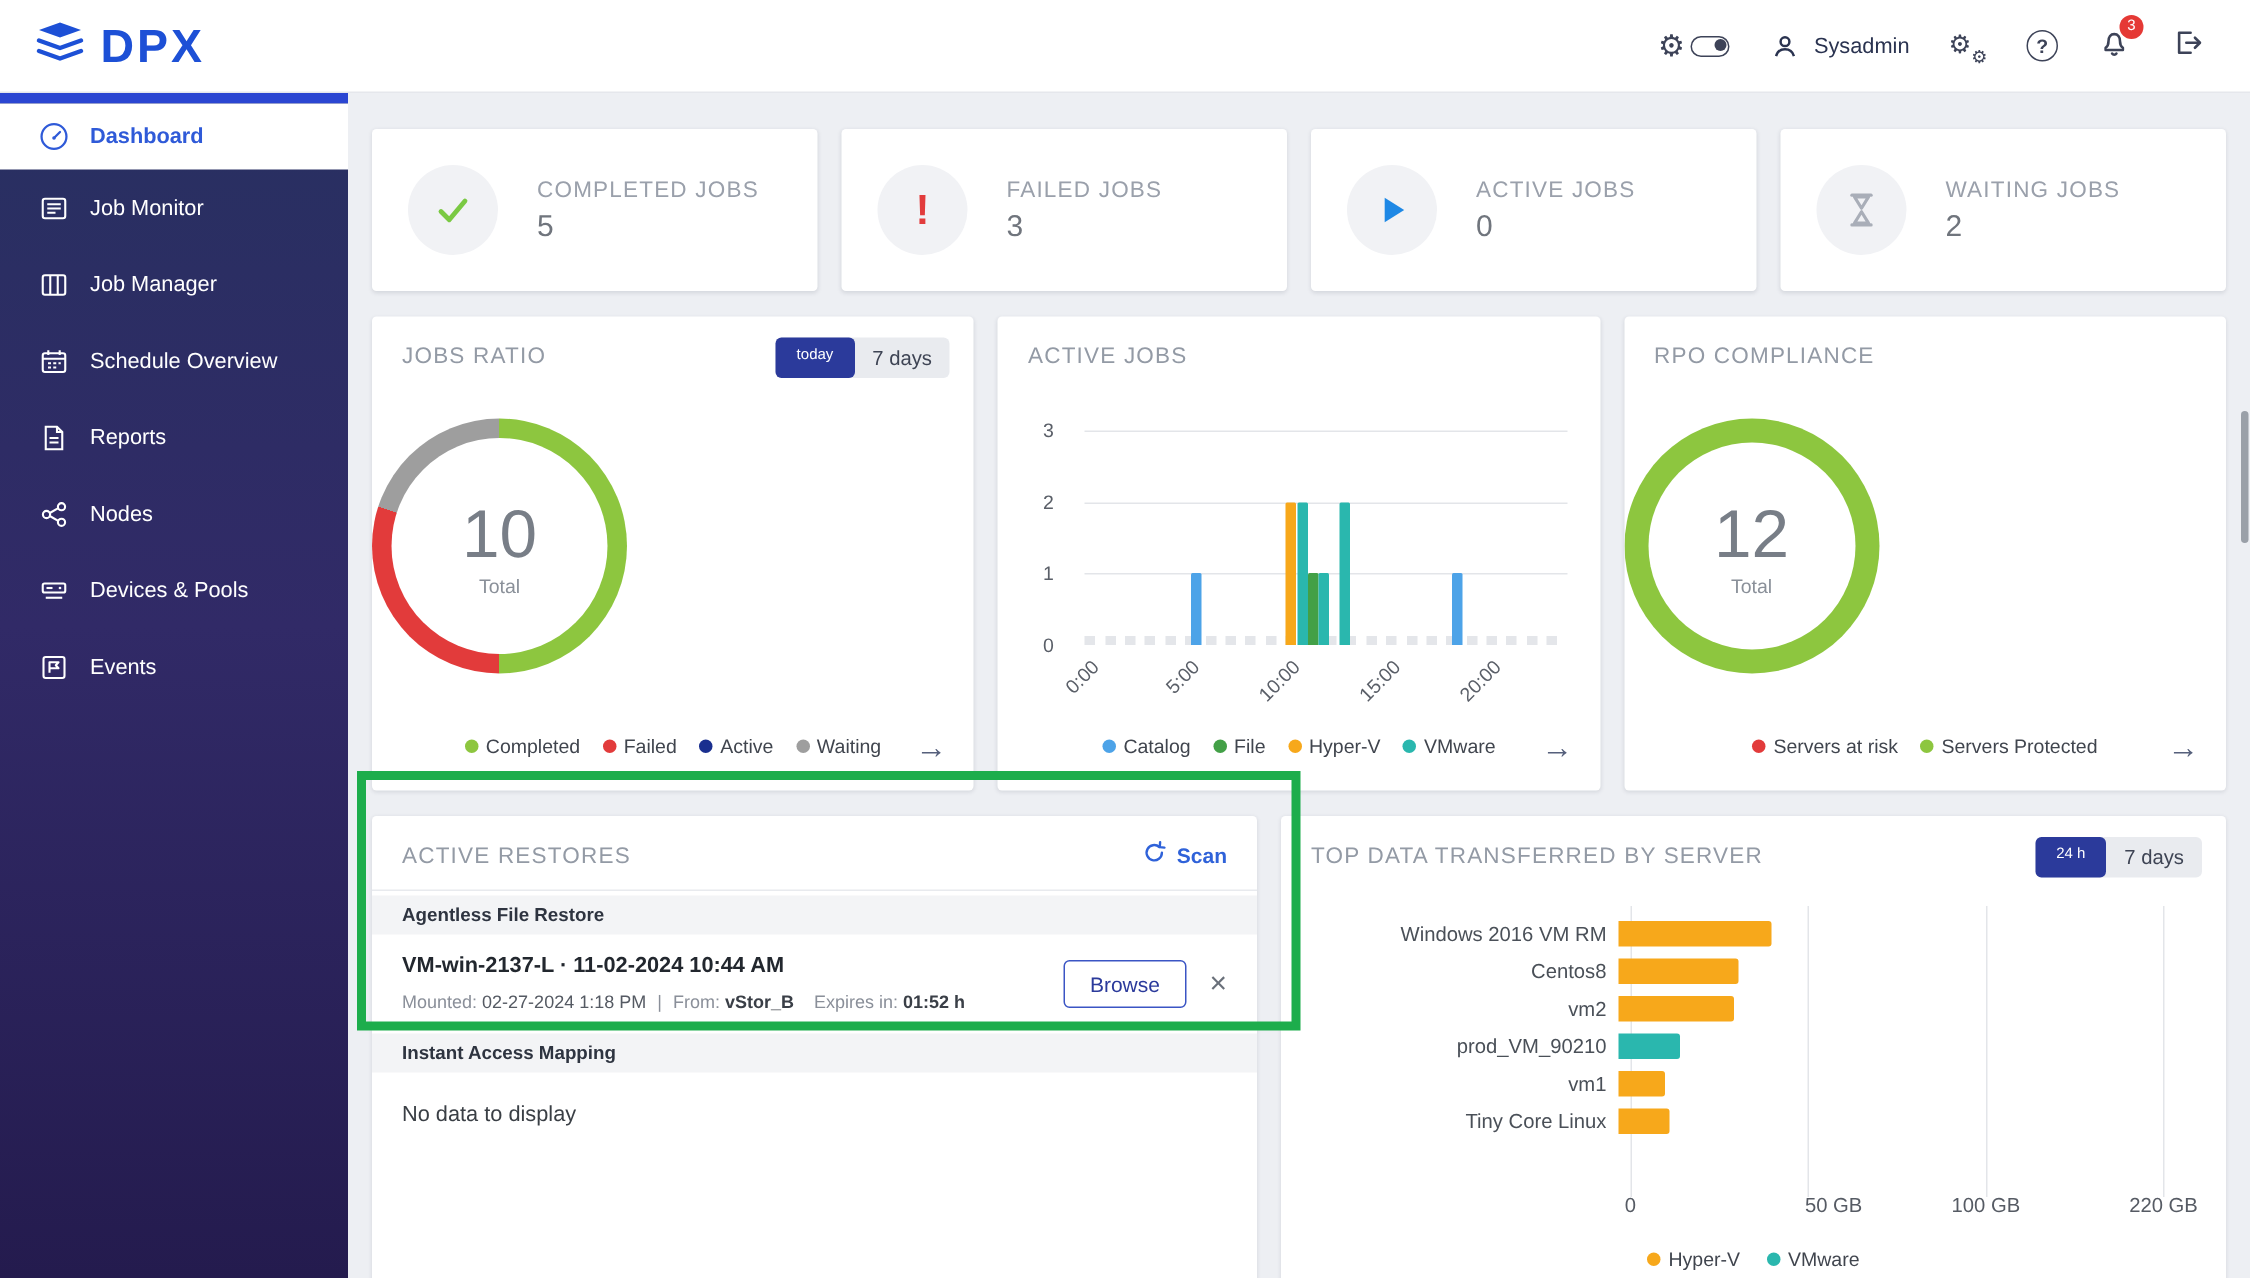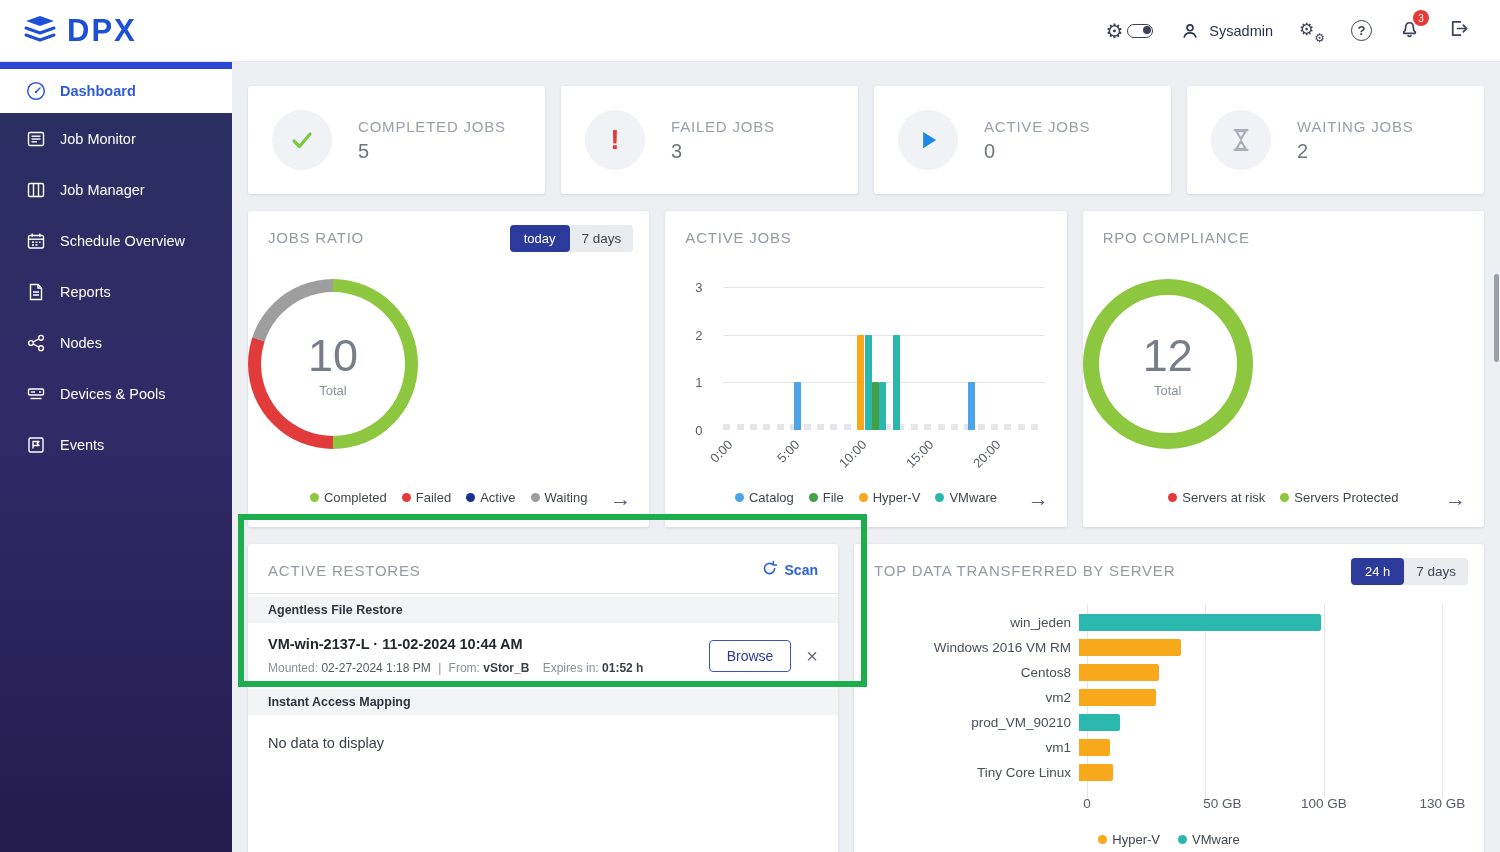--- a/index.html
+++ b/index.html
@@ -41,21 +41,21 @@
   .stat-card { flex:1; height:108px; display:flex; align-items:center; padding:0 24px; gap:26px; }
   .stat-icon { width:60px; height:60px; border-radius:50%; background:#f1f2f5; display:flex; align-items:center; justify-content:center; flex:0 0 60px; }
   .stat-label { font-size:15px; letter-spacing:.8px; color:#9aa0ab; }
   .stat-value { font-size:20px; color:#70757d; margin-top:5px; }
   .fail-mark { font-size:28px; font-weight:bold; color:#e23c3c; }
 
   
   .chart-card { flex:1; height:316px; position:relative; padding:18px 20px; overflow:hidden; }
   .card-title { font-size:15px; letter-spacing:.8px; color:#939aa5; }
   .toggle { position:absolute; top:14px; right:16px; display:flex; background:#e9ebef; border-radius:4px; }
-  .toggle-on { background:#2b3a9b; color:#fff; padding:6px 14px; font-size:13px; border-radius:4px; cursor:pointer; }
+  .toggle-on { background:#2b3a9b; color:#fff; padding:6px 14px; font-size:10px; border-radius:4px; cursor:pointer; }
   .toggle-off { padding:6px 12px; color:#3e4454; font-size:13.5px; cursor:pointer; }
 
   .donut-wrap { position:absolute; top:68px; left:0; right:4px; display:flex; justify-content:flex-start; }
   .donut { width:170px; height:170px; border-radius:50%; position:relative; }
   .donut-hole { position:absolute; inset:13px; background:#fff; border-radius:50%; display:flex; flex-direction:column; align-items:center; justify-content:center; }
   .donut.thick .donut-hole { inset:16px; }
   .donut-value { font-size:45px; color:#787e87; }
   .donut-label { font-size:13px; color:#8a9099; margin-top:1px; }
 
   .legend-row { position:absolute; left:20px; right:20px; bottom:22px; display:flex; align-items:center; justify-content:center; gap:15px; }
@@ -484,26 +484,20 @@
       </div>
       <div class="td-chart">
         <div class="td-grid">
             <div class="td-vline" style="left: 0%;"></div>
             <div class="td-vline" style="left: 31.25%;"></div>
             <div class="td-vline" style="left: 62.5%;"></div>
             <div class="td-vline" style="left: 93.75%;"></div>
           </div>
         <div class="td-rows">
             <div class="td-row">
-              <div class="td-label">win_jeden</div>
-              <div class="td-plotrow">
-                <div class="td-bar" style="width: 62.5%; background: rgb(42, 183, 174);"></div>
-              </div>
-            </div>
-            <div class="td-row">
               <div class="td-label">Windows 2016 VM RM</div>
               <div class="td-plotrow">
                 <div class="td-bar" style="width: 26.25%; background: rgb(247, 168, 27);"></div>
               </div>
             </div>
             <div class="td-row">
               <div class="td-label">Centos8</div>
               <div class="td-plotrow">
                 <div class="td-bar" style="width: 20.625%; background: rgb(247, 168, 27);"></div>
               </div>
@@ -530,21 +524,21 @@
               <div class="td-label">Tiny Core Linux</div>
               <div class="td-plotrow">
                 <div class="td-bar" style="width: 8.75%; background: rgb(247, 168, 27);"></div>
               </div>
             </div>
           </div>
         <div class="td-xticks">
             <div class="td-xtick" style="left: 0%;">0</div>
             <div class="td-xtick" style="left: 31.25%; margin-left: 17px;">50 GB</div>
             <div class="td-xtick" style="left: 62.5%;">100 GB</div>
-            <div class="td-xtick" style="left: 93.75%;">130 GB</div>
+            <div class="td-xtick" style="left: 93.75%;">220 GB</div>
           </div>
       </div>
       <div class="td-legend">
         <span class="legend-item">
             <span class="dot" style="background-color: rgb(247, 168, 27);"></span>
             <span>Hyper-V</span>
           </span>
         <span class="legend-item">
             <span class="dot" style="background-color: rgb(42, 183, 174);"></span>
             <span>VMware</span>

